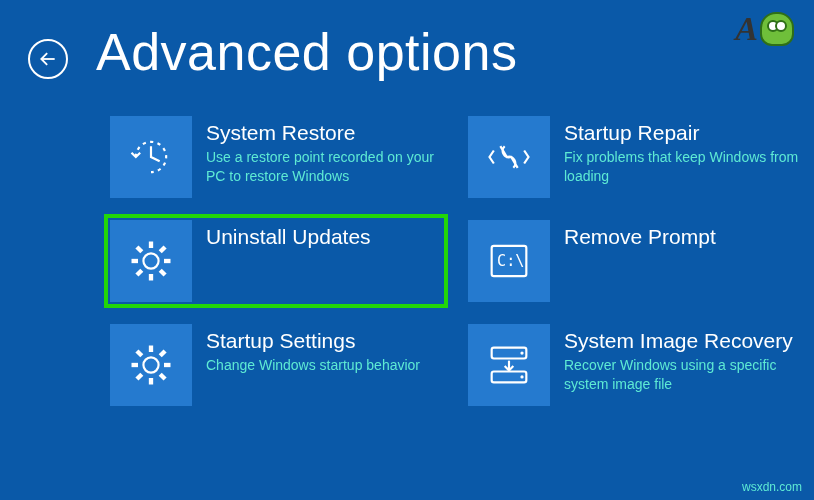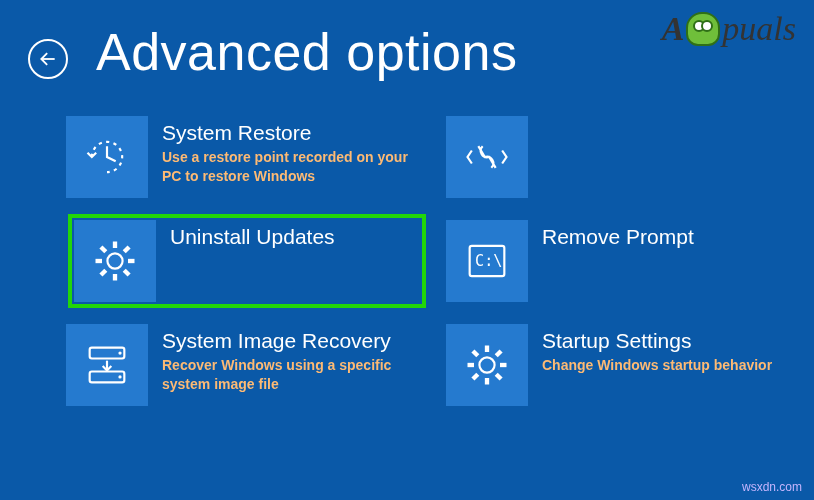--- a/index.html
+++ b/index.html
@@ -30,54 +30,53 @@
       font-weight: 300;
       font-size: 52px;
       letter-spacing: 0.5px;
       text-align: center;
     }
     .grid {
       display: grid;
       grid-template-columns: 1fr 1fr;
       column-gap: 22px;
       row-gap: 18px;
-      padding: 32px 12px 0 64px;
+      padding: 32px 12px 0 108px;
     }
     .tile {
       display: flex;
       align-items: flex-start;
       gap: 14px;
       cursor: pointer;
       padding: 2px;
       position: relative;
     }
     .tile.highlighted {
       outline: 4px solid #22d60a;
       outline-offset: 0;
-      margin-left: 8px;
     }
     .icon-box {
       width: 82px; height: 82px;
       background: #257acf;
       display: flex; align-items: center; justify-content: center;
       flex-shrink: 0;
     }
     .icon-box svg { width: 52px; height: 52px; stroke: #fff; fill: none; stroke-width: 2; }
     .tile-text { padding-top: 4px; }
     .tile-title {
       font-size: 21px;
       font-weight: 400;
       line-height: 1.2;
       margin-bottom: 3px;
     }
     .tile-desc {
       font-size: 14px;
-      font-weight: 700;
+      font-weight: 400;
       line-height: 1.35;
-      color: #fdba74;
+      color: #5eead4;
       max-width: 260px;
     }
 
     
     .wm {
       position: absolute;
       top: 10px; right: 18px;
       display: flex; align-items: center;
       font-family: Georgia, serif;
       font-size: 34px;
@@ -98,21 +97,21 @@
     .wm .mascot::before, .wm .mascot::after {
       content:""; position:absolute; width:8px; height:8px; background:#fff; border-radius:50%;
       border:2px solid #2f6f17; top:6px;
     }
     .wm .mascot::before { left:5px; }
     .wm .mascot::after { right:5px; }
     .srcnote {
       position: absolute;
       bottom: 6px; right: 12px;
       font-size: 12px;
-      color: #c4b5fd;
+      color: #5eead4;
       font-family: Arial, sans-serif;
     }
   </style>
 </head>
 <body>
 
 <div class="header">
   <div class="back-btn">
     <svg viewBox="0 0 24 24">
       <line x1="20" y1="12" x2="5" y2="12"></line>
@@ -138,20 +137,24 @@
     </div>
   </div>
 
   <div class="tile">
     <div class="icon-box">
       <svg viewBox="0 0 48 48">
         <polyline points="10 18 6 24 10 30"></polyline>
         <polyline points="38 18 42 24 38 30"></polyline>
         <path d="M20 14 a6 6 0 0 0 6 10 l6 10 M28 34 a6 6 0 0 0 -6 -10 l-6 -10" stroke-width="2"></path>
       </svg>
+    </div>
+    <div class="tile-text">
+      <div class="tile-title">Startup Repair</div>
+      <div class="tile-desc">Fix problems that keep Windows from loading</div>
     </div>
   </div>
 
   <div class="tile highlighted">
     <div class="icon-box">
       <svg viewBox="0 0 48 48">
         <circle cx="24" cy="24" r="7"></circle>
         <g stroke-width="4">
           <line x1="24" y1="6" x2="24" y2="12"></line>
           <line x1="24" y1="36" x2="24" y2="42"></line>
@@ -177,57 +180,56 @@
       </svg>
     </div>
     <div class="tile-text">
       <div class="tile-title">Remove Prompt</div>
     </div>
   </div>
 
   <div class="tile">
     <div class="icon-box">
       <svg viewBox="0 0 48 48">
-        <rect x="8" y="8" width="32" height="10" rx="2"></rect>
-        <circle cx="36" cy="13" r="1.5" fill="#fff" stroke="none"></circle>
-        <rect x="8" y="30" width="32" height="10" rx="2"></rect>
-        <circle cx="36" cy="35" r="1.5" fill="#fff" stroke="none"></circle>
-        <line x1="24" y1="20" x2="24" y2="28"></line>
-        <polyline points="20 25 24 29 28 25"></polyline>
-      </svg>
-    </div>
-    <div class="tile-text">
-      <div class="tile-title">System Image Recovery</div>
-      <div class="tile-desc">Recover Windows using a specific system image file</div>
-    </div>
-  </div>
-
-  <div class="tile">
-    <div class="icon-box">
-      <svg viewBox="0 0 48 48">
         <circle cx="24" cy="24" r="7"></circle>
         <g stroke-width="4">
           <line x1="24" y1="6" x2="24" y2="12"></line>
           <line x1="24" y1="36" x2="24" y2="42"></line>
           <line x1="6" y1="24" x2="12" y2="24"></line>
           <line x1="36" y1="24" x2="42" y2="24"></line>
           <line x1="11" y1="11" x2="15.5" y2="15.5"></line>
           <line x1="32.5" y1="32.5" x2="37" y2="37"></line>
           <line x1="37" y1="11" x2="32.5" y2="15.5"></line>
           <line x1="15.5" y1="32.5" x2="11" y2="37"></line>
         </g>
       </svg>
     </div>
     <div class="tile-text">
       <div class="tile-title">Startup Settings</div>
       <div class="tile-desc">Change Windows startup behavior</div>
     </div>
   </div>
 
+  <div class="tile">
+    <div class="icon-box">
+      <svg viewBox="0 0 48 48">
+        <rect x="8" y="8" width="32" height="10" rx="2"></rect>
+        <circle cx="36" cy="13" r="1.5" fill="#fff" stroke="none"></circle>
+        <rect x="8" y="30" width="32" height="10" rx="2"></rect>
+        <circle cx="36" cy="35" r="1.5" fill="#fff" stroke="none"></circle>
+        <line x1="24" y1="20" x2="24" y2="28"></line>
+        <polyline points="20 25 24 29 28 25"></polyline>
+      </svg>
+    </div>
+    <div class="tile-text">
+      <div class="tile-title">System Image Recovery</div>
+      <div class="tile-desc">Recover Windows using a specific system image file</div>
+    </div>
+  </div>
+
 </div>
 
 <div class="wm">
   <span class="cap">A</span>
   <span class="mascot"></span>
-  <span>puals</span>
 </div>
 
 <div class="srcnote">wsxdn.com</div>
 
 </body></html>

